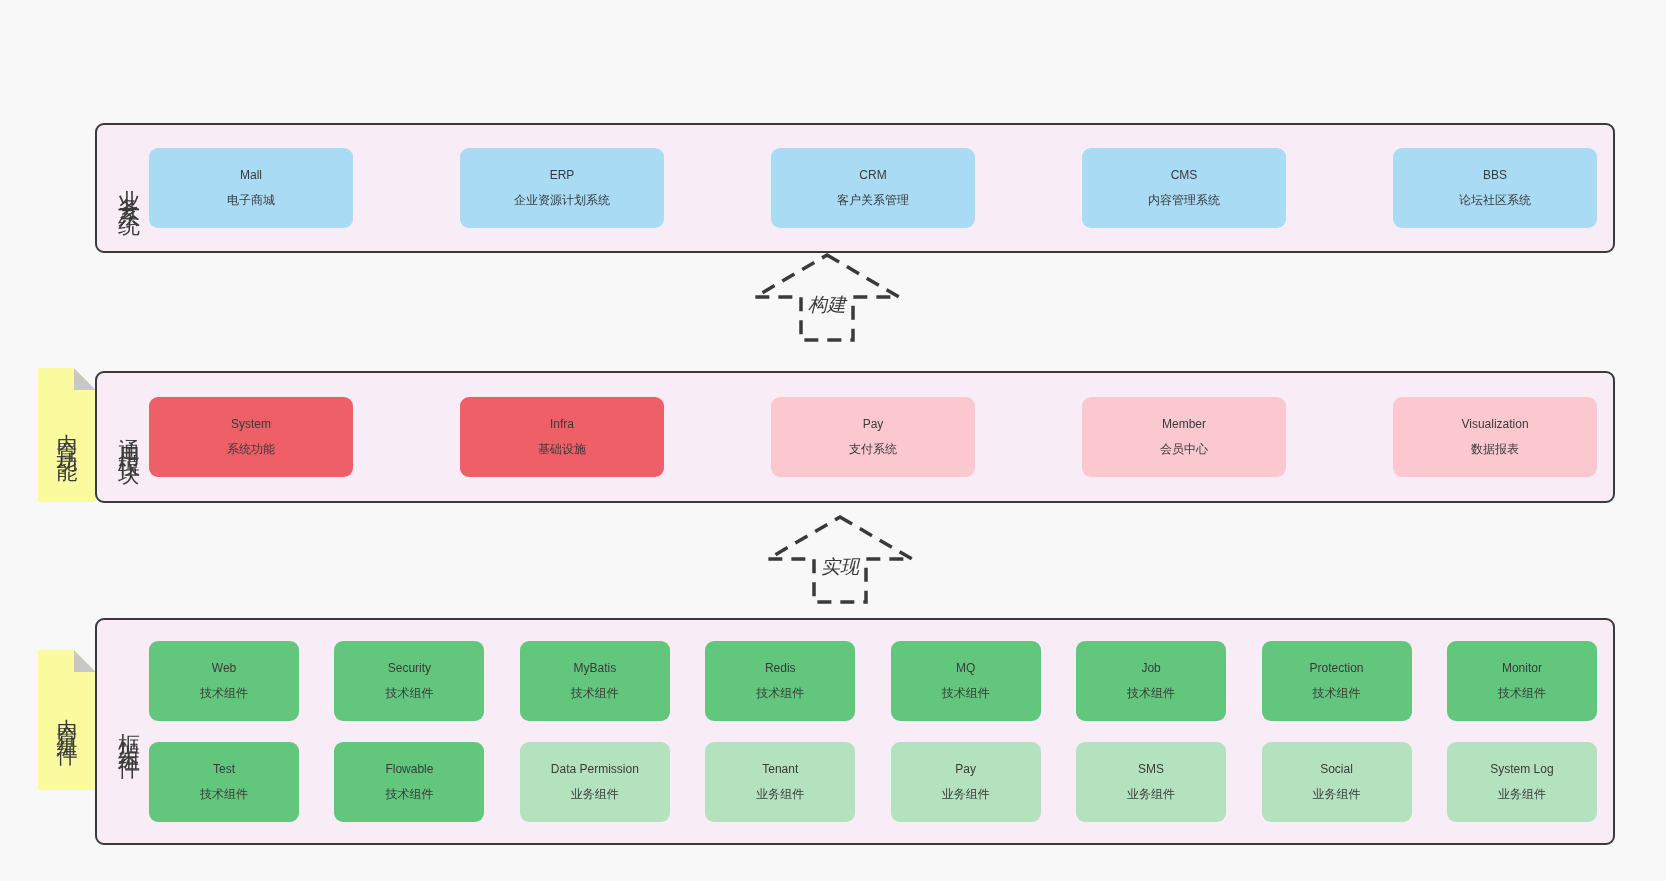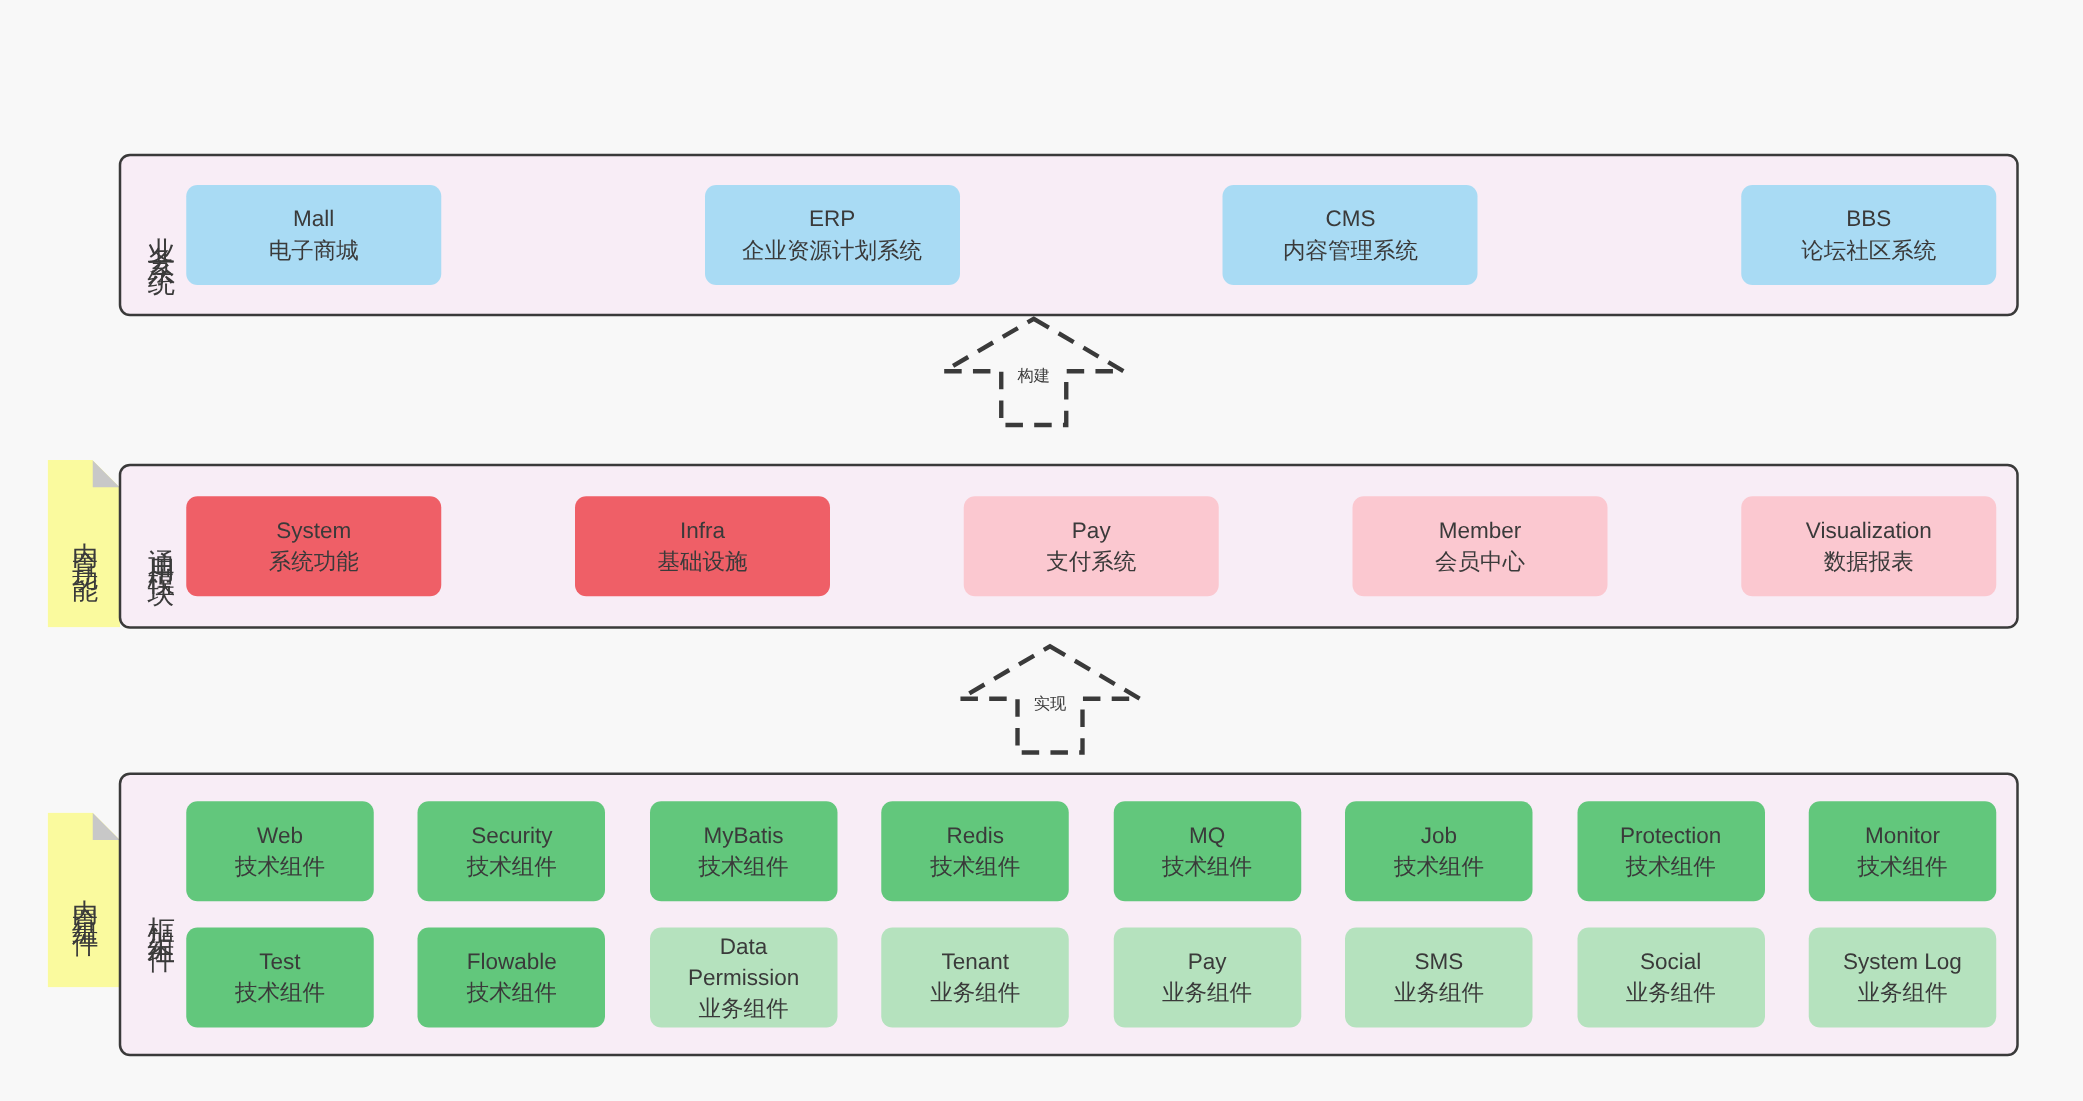--- a/index.html
+++ b/index.html
@@ -30,21 +30,21 @@
   .band-rows {
     flex:1; display:flex; flex-direction:column; justify-content:space-evenly;
     min-width:0;
   }
   .row { display:flex; justify-content:space-between; align-items:center; }
 
   
   .box {
     height: 80px; border-radius: 9px; box-sizing:border-box;
     display:flex; flex-direction:column; align-items:center; justify-content:center;
-    text-align:center; font-size:18px; line-height:25px; padding: 0 13px;
+    text-align:center; font-size:12px; line-height:25px; padding: 0 13px;
   }
   .band-6 .box { flex: 0 0 204px; }
   .band-8 .box { flex: 0 0 150px; }
   .v-blue        { background: var(--c-blue,  #a9dbf4); }
   .v-red         { background: var(--c-red,   #ef5f67); }
   .v-pink        { background: var(--c-pink,  #fbc8d0); }
   .v-green-dark  { background: var(--c-green-dark,  #62c77c); }
   .v-green-light { background: var(--c-green-light, #b5e2be); }
 
   
@@ -61,21 +61,21 @@
   
   .arrow { position:absolute; z-index:2; }
   .arrow svg { display:block; }
   .arrow polygon {
     fill:none; stroke: var(--c-band-border, #3a3a3a);
     stroke-width: 3.5; stroke-dasharray: 14 9;
   }
   .arrow-label {
     position:absolute; left:50%; top:39px; transform:translateX(-50%);
     background: var(--c-page-bg, #f8f8f8);
-    padding: 1px 0; font-size: 13px; white-space:nowrap;
+    padding: 1px 0; font-size: 19px; white-space:nowrap;font-style:italic;
   }
 </style>
 </head>
 <body>
 
 <div class="sticky" style="left:38px; top:368px; width:58px; height:134px;">
   <svg class="fold" width="22" height="22" viewBox="0 0 22 22">
     <polygon points="0,0 22,22 0,22"></polygon>
   </svg>
   <span class="vtext">内置功能</span>
@@ -96,20 +96,24 @@
       <div class="row">
         <div class="box v-blue">
           <div>Mall</div>
           <div>电子商城</div>
         </div>
         <div class="box v-blue">
           <div>ERP</div>
           <div>企业资源计划系统</div>
         </div>
         <div class="box v-blue">
+          <div>CRM</div>
+          <div>客户关系管理</div>
+        </div>
+        <div class="box v-blue">
           <div>CMS</div>
           <div>内容管理系统</div>
         </div>
         <div class="box v-blue">
           <div>BBS</div>
           <div>论坛社区系统</div>
         </div>
       </div>
     </div>
 </section>

